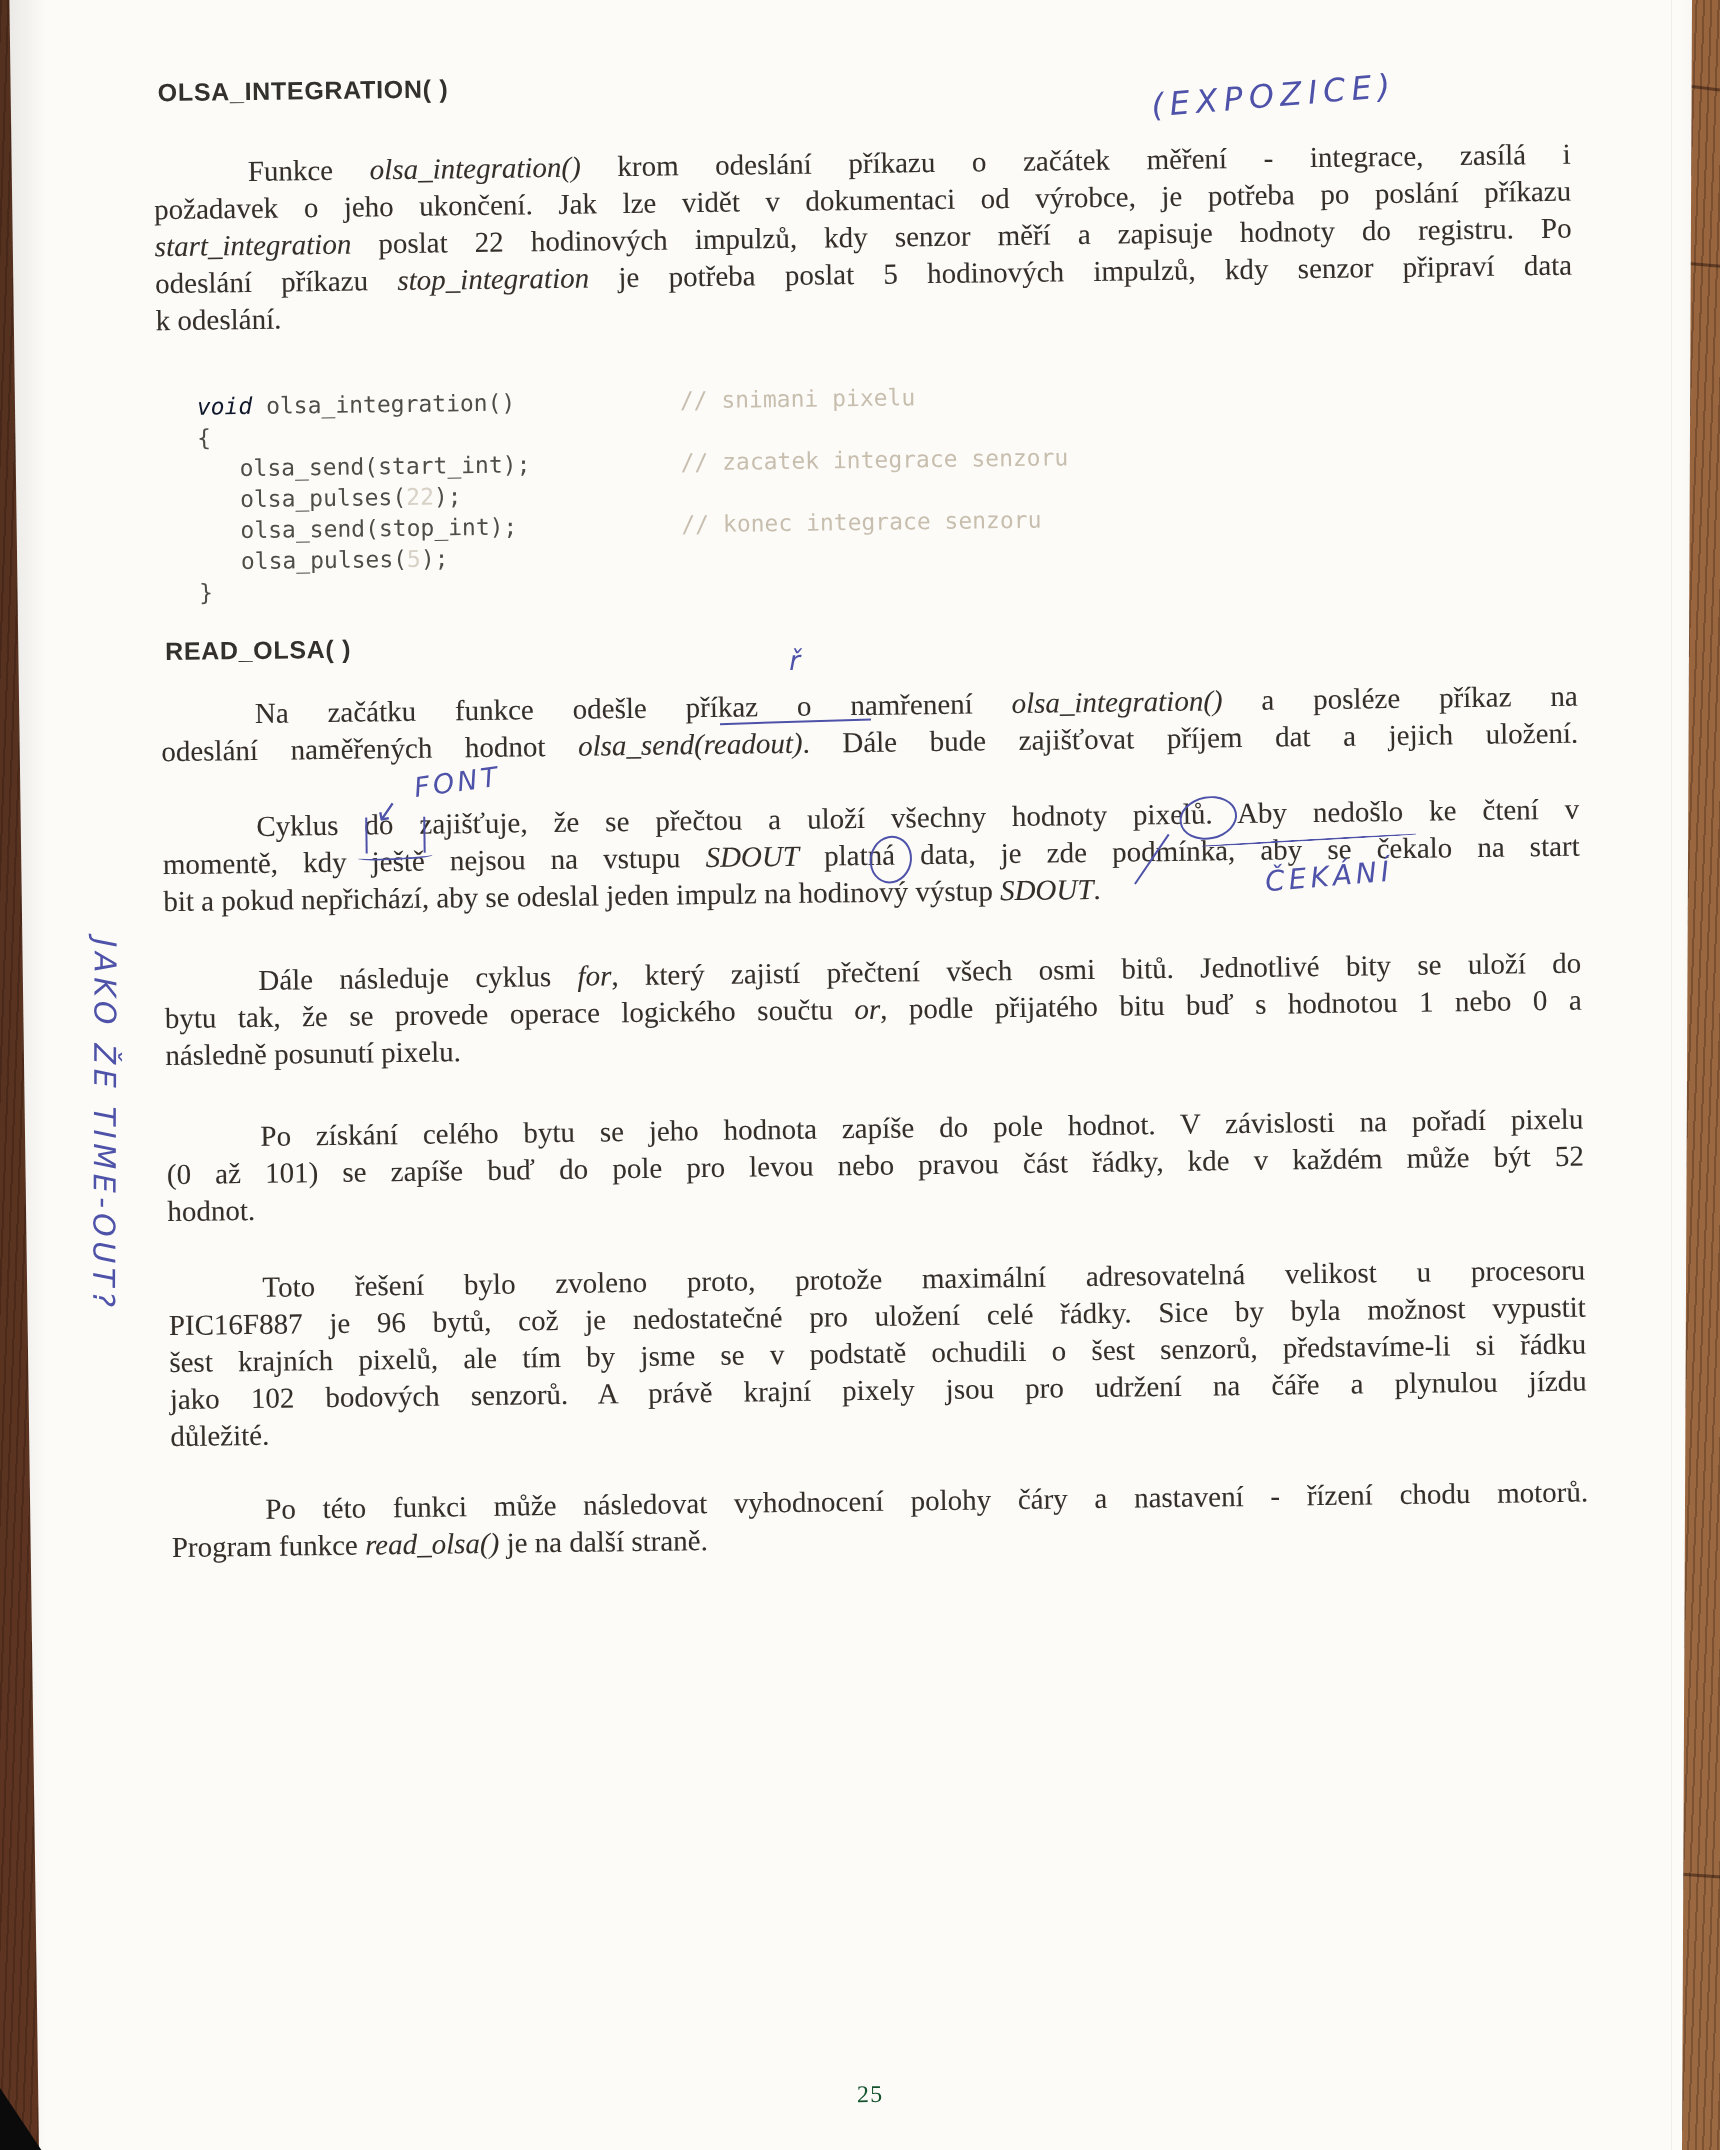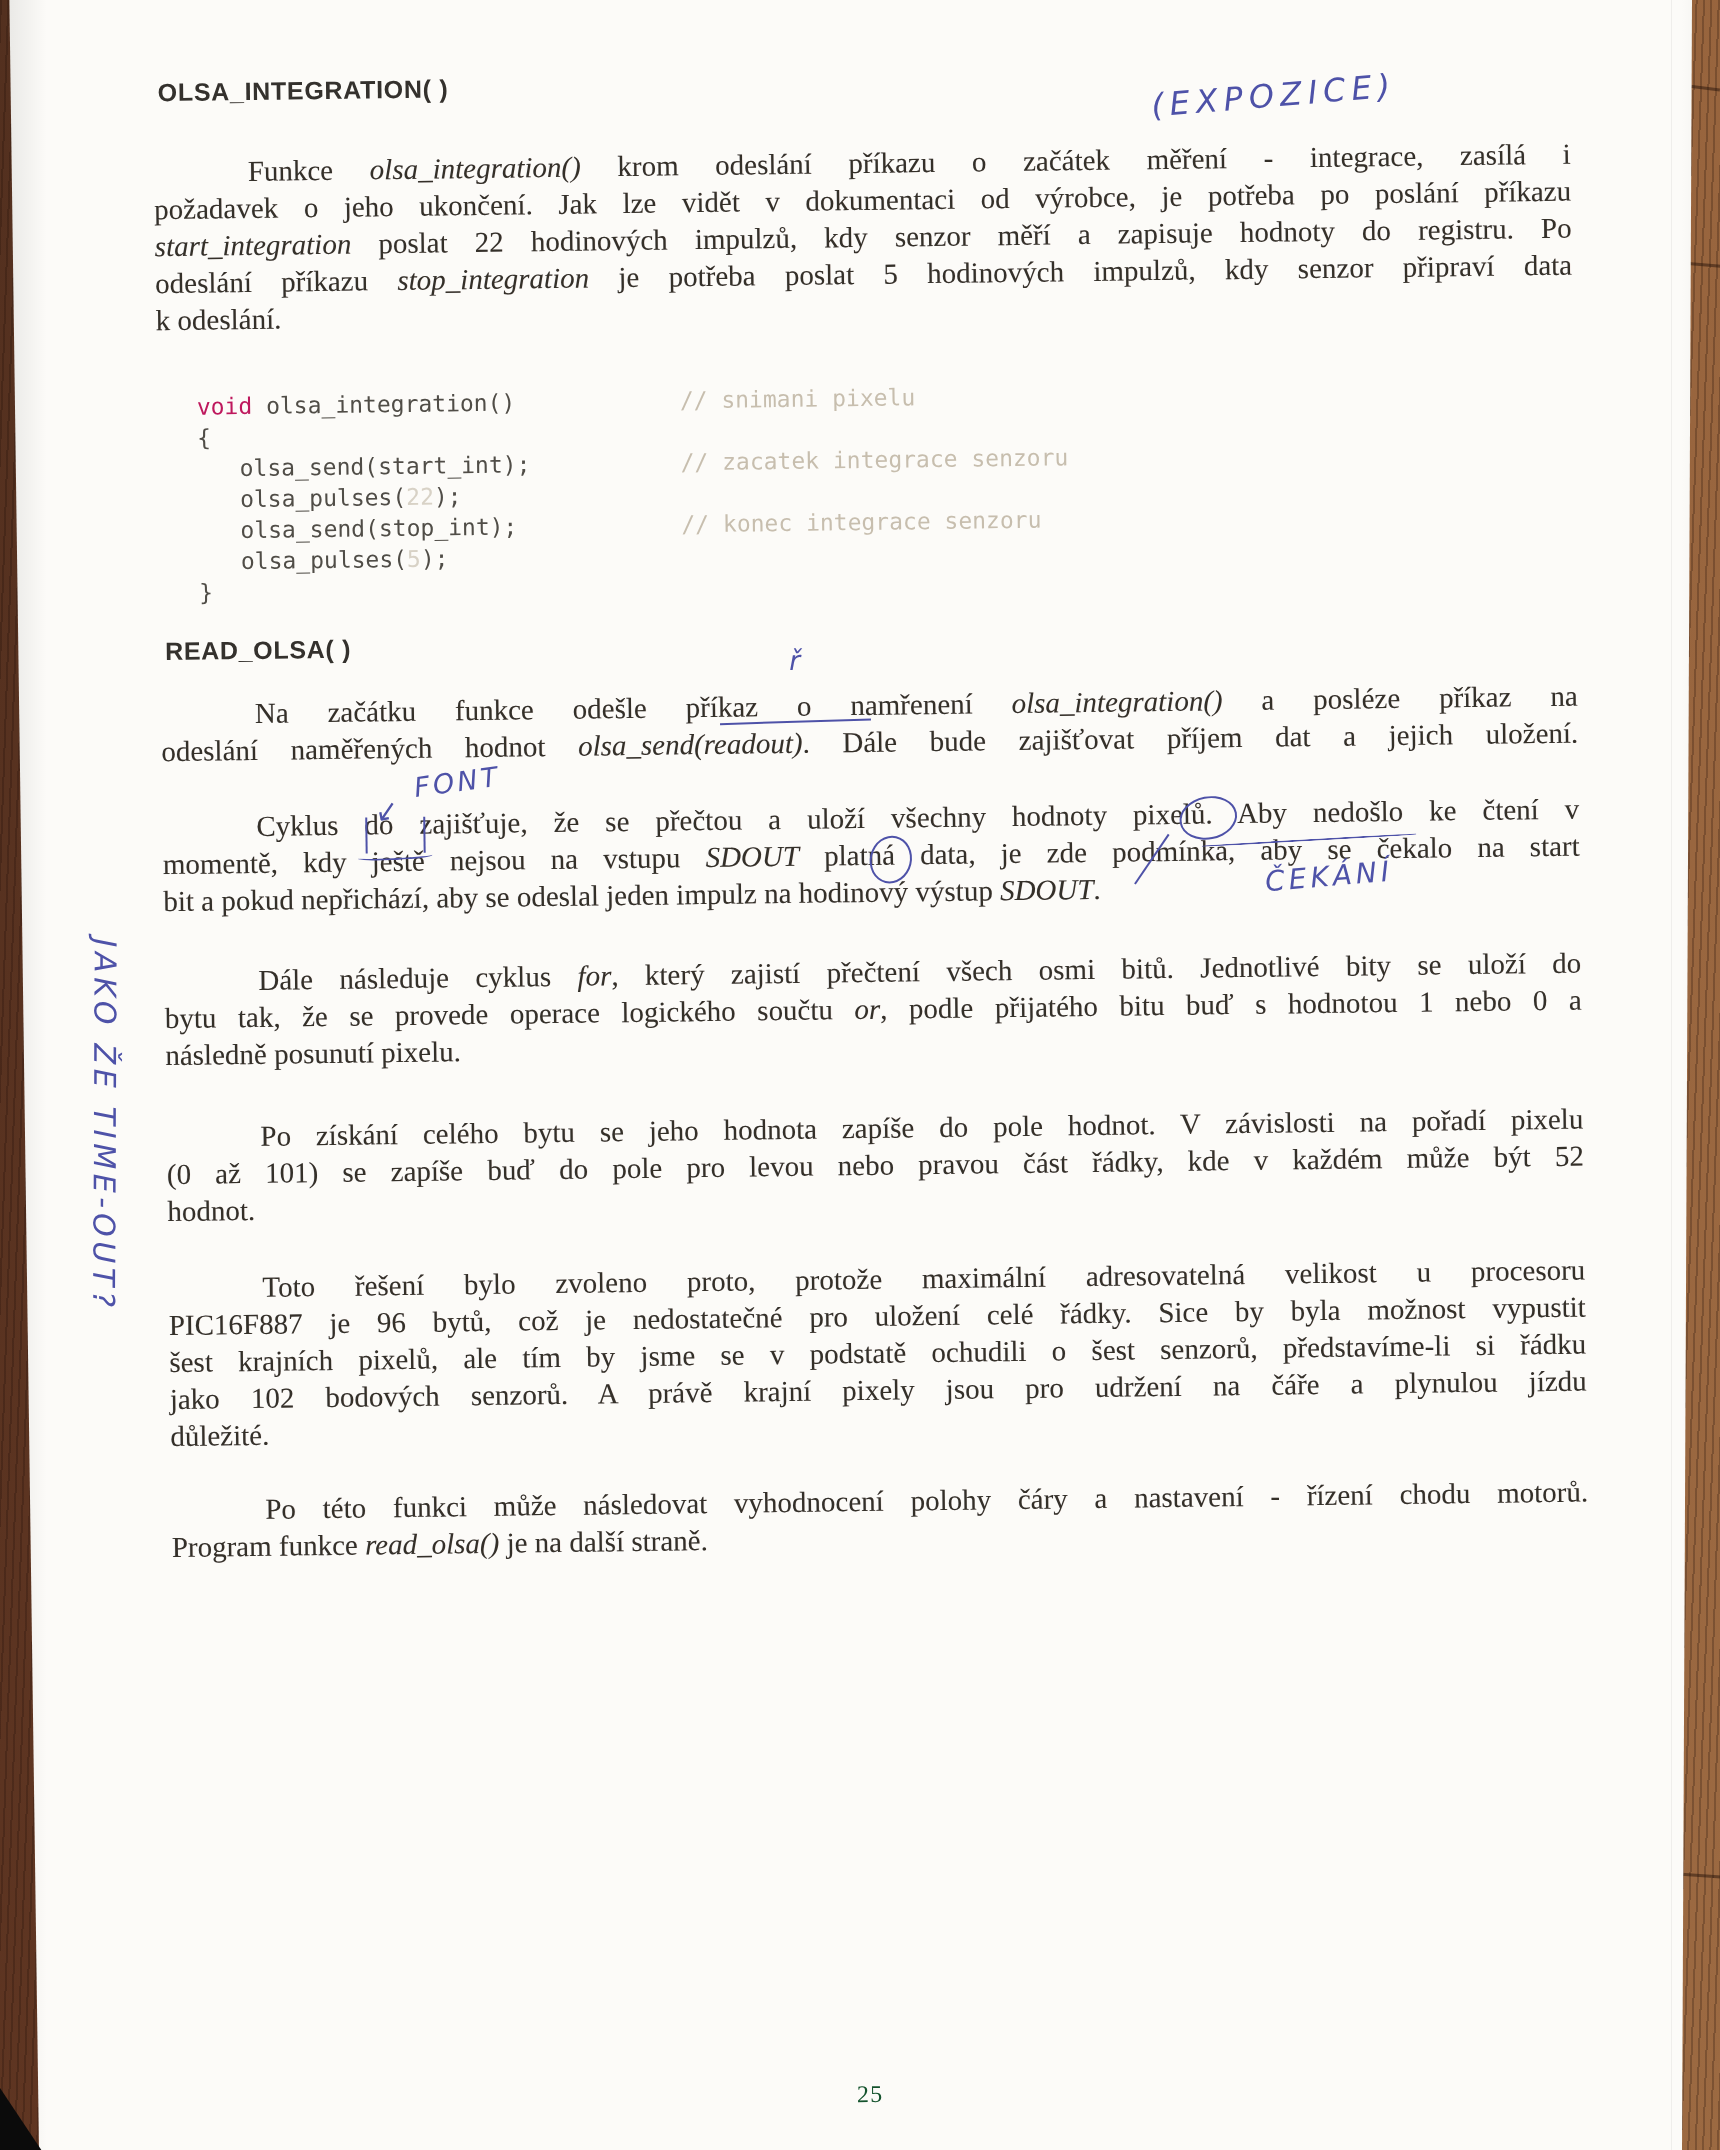--- a/index.html
+++ b/index.html
@@ -33,21 +33,21 @@
   .para{position:absolute;left:163px;width:1417px;font:400 29px/37px "Liberation Serif",serif;color:#343029;
         text-shadow:0.4px 0 0 rgba(150,50,40,0.12), -0.4px 0 0 rgba(40,80,150,0.12);}
   .p1{top:145px}.p2{top:687px}.p3{top:800px}.p4{top:954px}.p5{top:1110px}.p6{top:1261px}.p7{top:1483px}
   .tl{min-height:37px;}
   .ind{text-indent:94px;}
   .jl{text-align:justify;text-align-last:justify;}
 
   .codeblock{position:absolute;left:203px;top:383px;font:400 23px/31px "DejaVu Sans Mono",monospace;color:#504d47;}
   .cl{position:relative;white-space:pre;}
   .cl .cmt{position:absolute;left:483px;top:0;color:#c7beae;}
-  .kw{color:#be185d;}
+  .kw{color:#0f172a;font-style:italic;}
   .num{color:#d8d2c6;margin-top:23px;}
   .in3{padding-left:42px;display:inline-block;}
 
   .hw{position:absolute;font-family:"DejaVu Sans",sans-serif;font-style:italic;color:#4e52a8;white-space:nowrap;}
   .expozice{left:1161px;top:82px;font-size:32px;letter-spacing:6px;transform:rotate(-4deg);}
   .rcaron{left:792px;top:644px;font-size:27px;}
   .fontnote{left:415px;top:761px;font-size:27px;letter-spacing:3.4px;transform:rotate(-7deg);}
   .fontarrow{left:376px;top:788px;font-size:28px;transform:rotate(-10deg);}
   .cekani{left:1265px;top:866px;font-size:28px;letter-spacing:4px;transform:rotate(-4deg);}
   .mohl{left:288px;top:1398px;font-size:35px;letter-spacing:4px;transform:rotate(0.7deg);}

